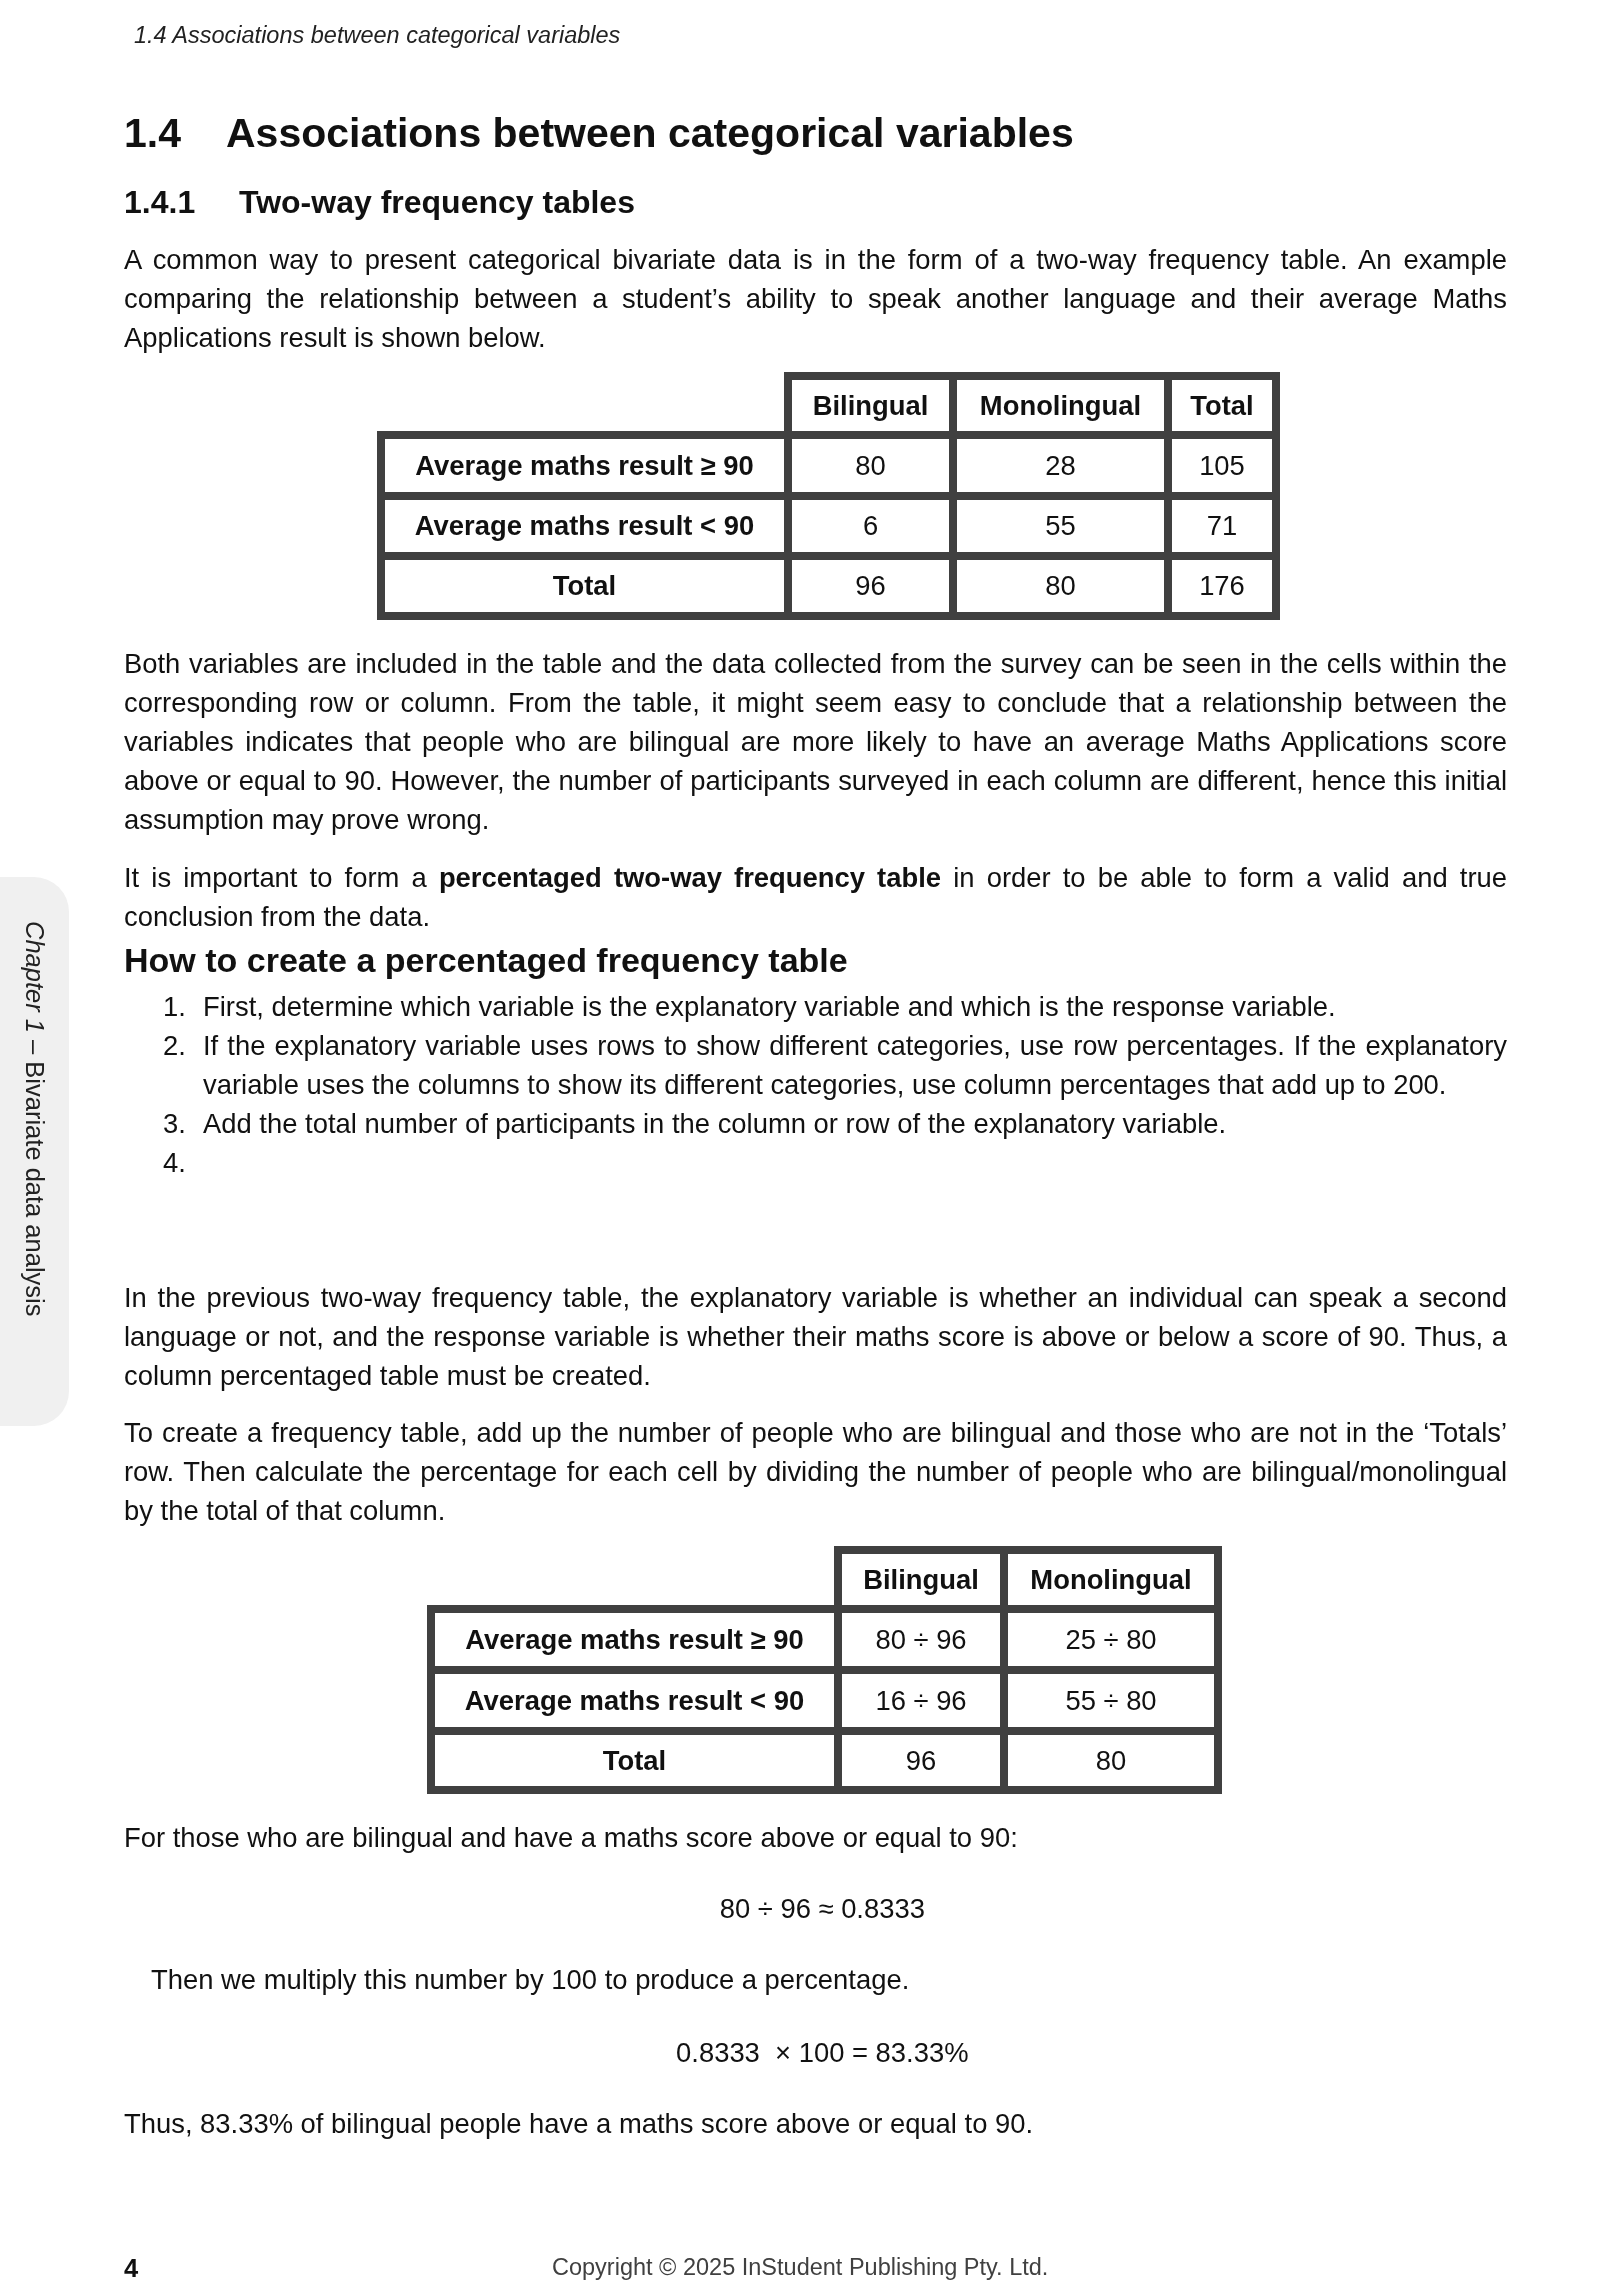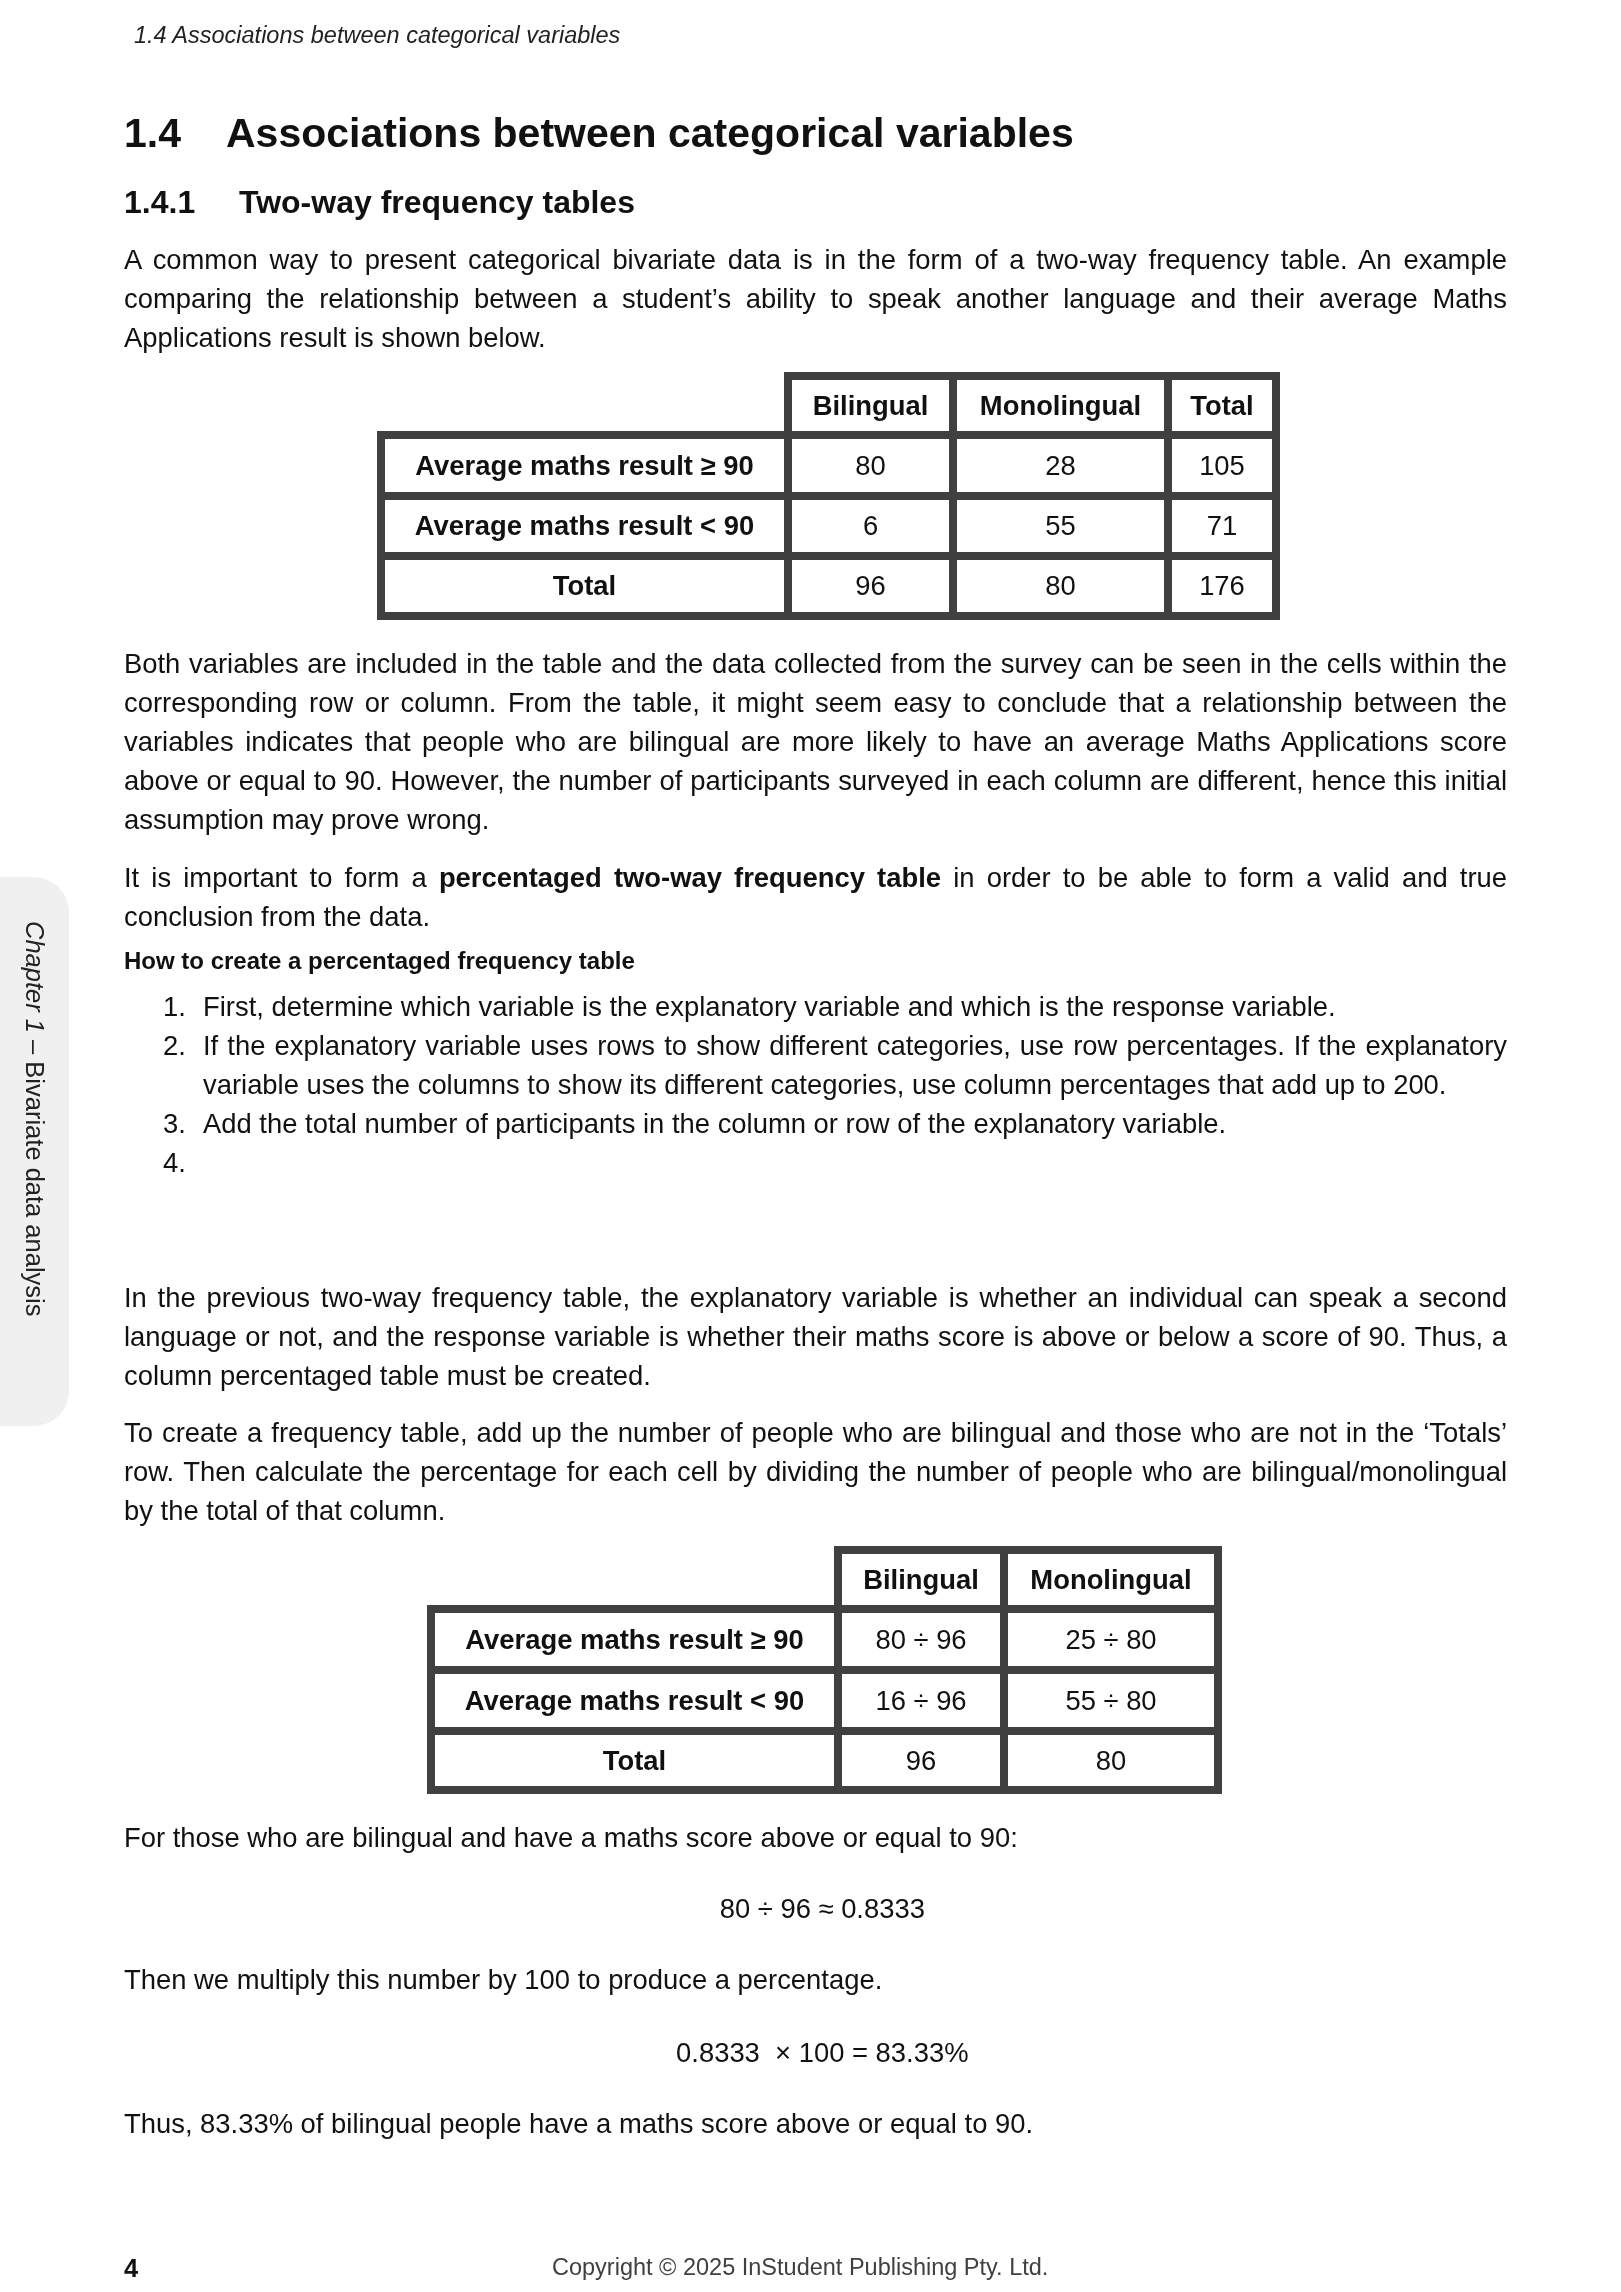--- a/index.html
+++ b/index.html
@@ -11,21 +11,21 @@
   .run-head { left: 134px; top: 21.6px; font-size: 23.5px; font-style: italic; color: #222; white-space: nowrap; }
   .h1 { left: 124px; top: 110px; font-size: 41px; font-weight: bold; white-space: nowrap; }
   .h1 .num { display: inline-block; width: 102px; }
   .h2 { left: 124px; top: 184px; font-size: 32px; font-weight: bold; white-space: nowrap; }
   .h2 .num { display: inline-block; width: 115px; }
   .para {
     left: 124px; width: 1383px; font-size: 27.4px; line-height: 39px;
     text-align: justify; margin: 0;
   }
   .para b { font-weight: bold; }
-  .subhead { left: 124px; font-size: 24px; line-height: 39px; font-weight: bold; white-space: nowrap; }
+  .subhead { left: 124px; font-size: 34px; line-height: 39px; font-weight: bold; white-space: nowrap; }
   .list { left: 124px; width: 1383px; margin: 0; padding: 0; list-style: none; font-size: 27.4px; line-height: 39px; }
   .list li { position: relative; padding-left: 79px; text-align: justify; }
   .list li .n { position: absolute; left: 39px; top: 0; width: 35px; text-align: left; }
   table.ft { position: absolute; border-collapse: collapse; font-size: 27.4px; }
   table.ft td, table.ft th { border: 8px solid #404040; text-align: center; padding: 0; }
   table.ft th { font-weight: bold; }
   table.ft td.rowhead { font-weight: bold; }
   table.ft .blank { border-top: none; border-left: none; }
   .eq { left: 0; width: 1621px; text-align: center; font-size: 27.4px; line-height: 39px; }
   .eq span { position: relative; left: 11.8px; }
@@ -124,21 +124,21 @@
     <td>96</td>
     <td>80</td>
   </tr>
 </tbody>
   </table>
 
 <p class="abs para" style="top:1818px;">For those who are bilingual and have a maths score above or equal to 90:</p>
 
 <div class="abs eq" style="top:1889px;"><span>80 ÷ 96 ≈ 0.8333</span></div>
 
-<p class="abs para" style="top:1960px;">Then we multiply this number by 100 to produce a percentage.</p>
+<p class="abs para" style="top:1960px;margin-left:27px;">Then we multiply this number by 100 to produce a percentage.</p>
 
 <div class="abs eq" style="top:2033px;"><span style="white-space:pre;">0.8333  × 100 = 83.33%</span></div>
 
 <p class="abs para" style="top:2104px;">Thus, 83.33% of bilingual people have a maths score above or equal to 90.</p>
 
 <div class="abs side-tab">
   <div class="side-text"><i>Chapter 1</i><span style="white-space:pre;"> – </span><span>Bivariate data analysis</span></div>
 </div>
 
 <div class="abs footer-page">4</div>

